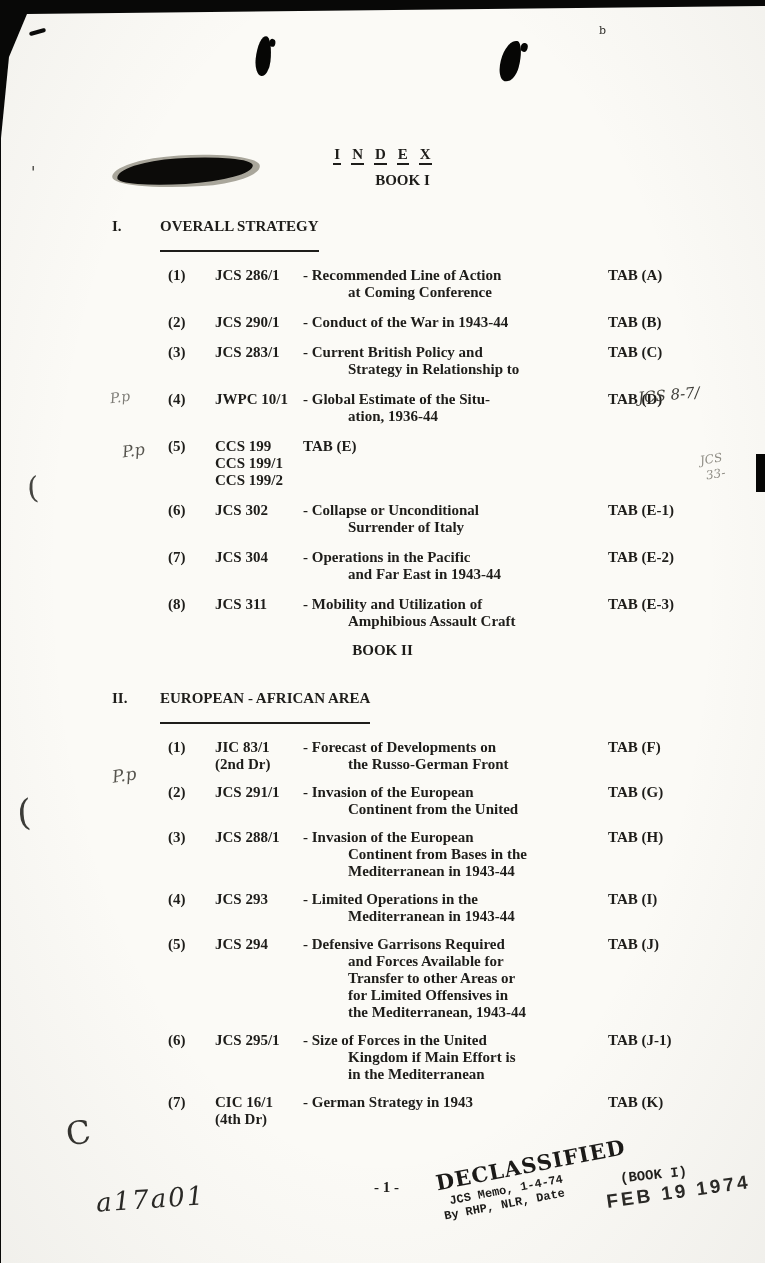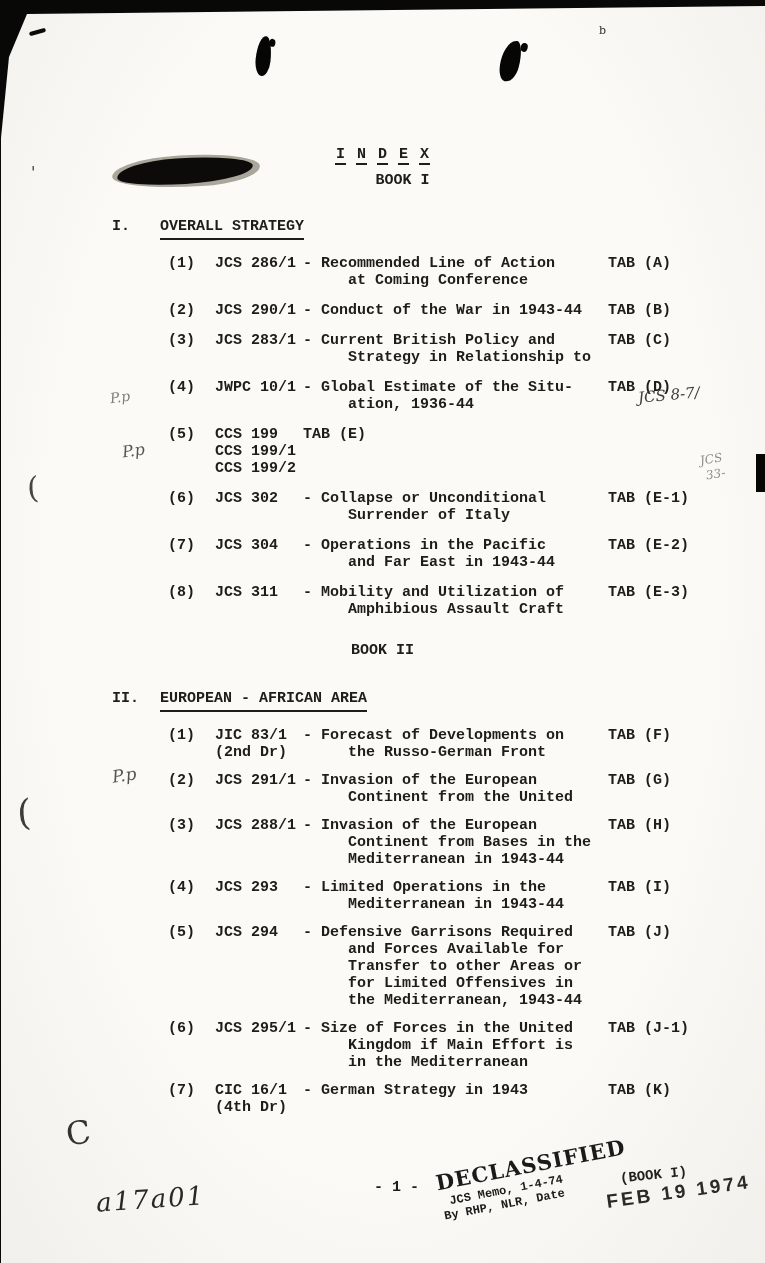--- a/index.html
+++ b/index.html
@@ -3,34 +3,34 @@
 <meta charset="utf-8">
 <style>
   html,body{margin:0;padding:0;}
   body{width:765px;height:1263px;background:#080807;position:relative;overflow:hidden;
        font-family:"Liberation Mono", monospace;}
   .paper{position:absolute;inset:0;background:#fbfaf6;
          clip-path:polygon(27px 14px, 100% 6px, 100% 100%, 1px 100%, 1px 138px, 9px 57px);}
   .paper::after{content:"";position:absolute;inset:0;
          background:radial-gradient(ellipse at 50% 45%, rgba(255,255,255,0) 60%, rgba(120,118,110,0.08) 100%);}
   .content{position:absolute;inset:0;}
-  .tw{font-family:Liberation Mono, monospace;font-weight:bold;font-size:15px;line-height:17px;color:#1e1d1a;}
+  .tw{font-family:Liberation Serif, serif;font-weight:bold;font-size:15px;line-height:17px;color:#1e1d1a;}
   
   .title-wrap{position:absolute;top:146px;left:0;width:765px;text-align:center;}
   .title-wrap .tl{display:inline-block;margin:0 5px;padding:0 1px;border-bottom:2px solid #1e1d1a;}
   .book-head{position:absolute;left:0;width:765px;text-align:center;}
   .bh1{top:172px;padding-left:20px;}
   .bh2{top:642px;}
   
   .section{position:absolute;left:112px;right:0;}
   .sec1{top:218px;}
   .sec2{top:690px;}
   .sec-head{display:flex;align-items:baseline;}
   .sec-num{width:48px;}
-  .sec-title{border-bottom:2px solid #1e1d1a;padding-bottom:3px;}
+  .sec-title{border-bottom:2px solid #1e1d1a;padding-bottom:15px;}
   .items{margin-top:15px;}
   .entry-row{display:grid;grid-template-columns:47px 88px 305px 1fr;margin:0 0 13px 56px;align-items:start;}
   .sec2 .entry-row{margin-bottom:11px;}
   .desc-cell .cont{padding-left:45px;}
   .tab-cell{white-space:nowrap;}
   
   .page-num{position:absolute;top:1179px;left:374px;}
   
   .redaction-back{position:absolute;left:112px;top:155px;width:148px;height:32px;background:#a9a69b;
       border-radius:46% 54% 40% 60% / 55% 48% 52% 45%;transform:rotate(-3.5deg);}

